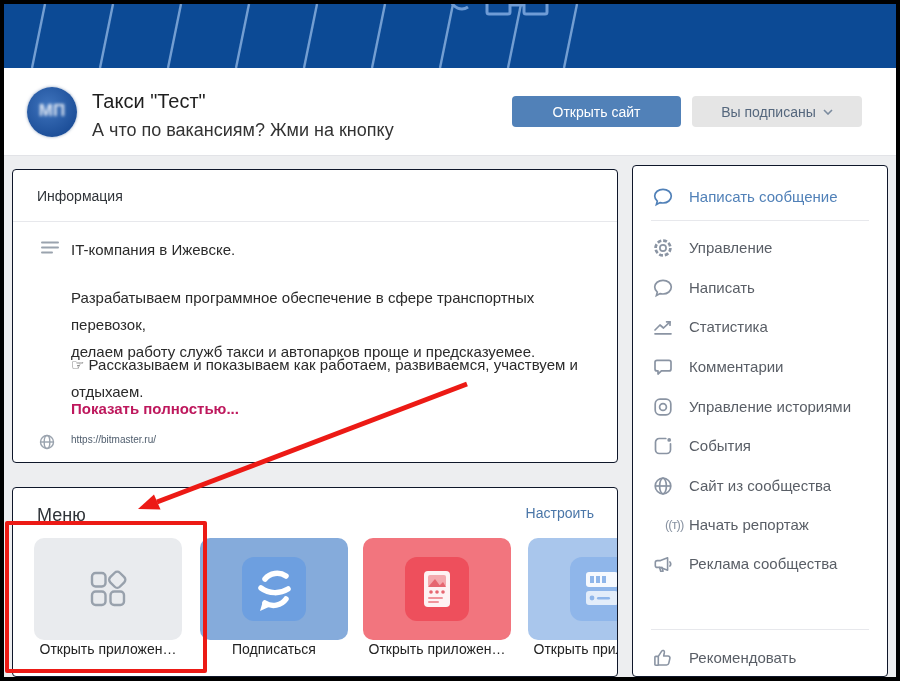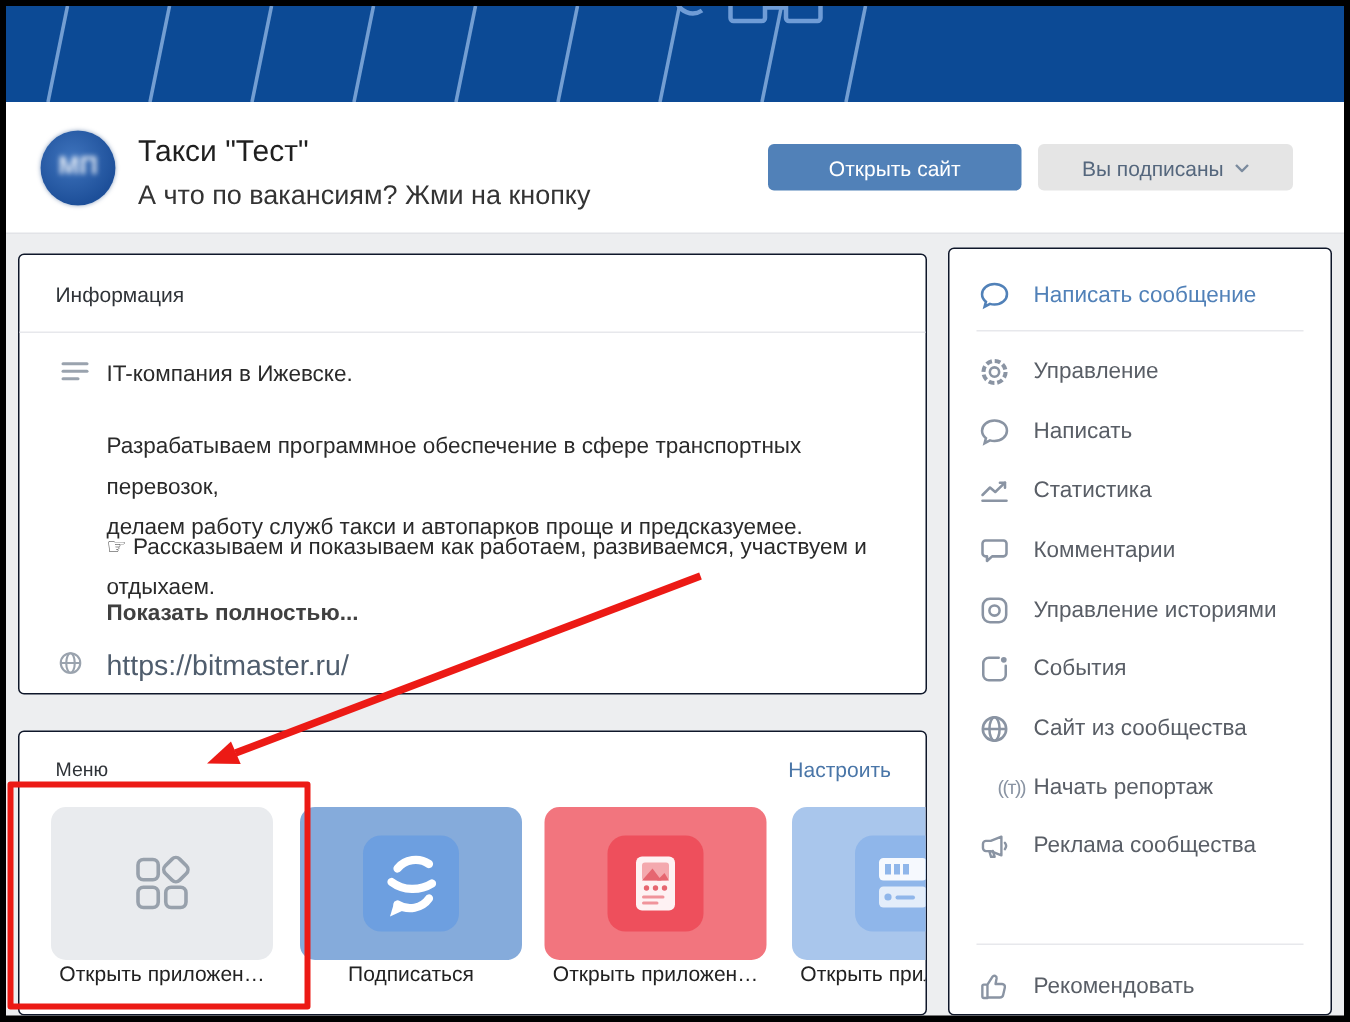--- a/index.html
+++ b/index.html
@@ -23,27 +23,27 @@
   
   .card{position:absolute;background:#fff;border:1px solid #0f172a;border-radius:4px;box-sizing:border-box;}
   .info-card{left:8px;top:165px;width:606px;height:294px;}
   .card-title{position:absolute;left:24px;top:18px;font-size:14px;color:#2f3338;}
   .h-divider{position:absolute;left:0;right:0;top:51px;height:1px;background:#e7e8ec;}
   .info-lines-icon{position:absolute;left:26px;top:67px;}
   .info-line1{position:absolute;left:58px;top:71px;font-size:15px;color:#2a2a2a;}
   .info-para{position:absolute;left:58px;width:540px;font-size:15px;line-height:27px;color:#2a2a2a;white-space:pre-line;}
   .p1{top:114px;}
   .p2{top:181px;}
-  .show-more{position:absolute;left:58px;top:230px;font-size:15px;color:#404040;font-weight:bold;cursor:pointer;}
+  .show-more{position:absolute;left:58px;top:230px;font-size:15px;color:#be185d;font-weight:bold;cursor:pointer;}
   .globe-small{position:absolute;left:24px;top:262px;}
-  .site-link{position:absolute;left:58px;top:264px;font-size:19px;color:#4f5d6d;cursor:pointer;}
+  .site-link{position:absolute;left:58px;top:264px;font-size:10px;color:#4f5d6d;cursor:pointer;}
 
   
   .menu-card{left:8px;top:483px;width:606px;height:190px;overflow:hidden;}
-  .menu-title{position:absolute;left:24px;top:17px;font-size:13px;color:#2f3338;}
+  .menu-title{position:absolute;left:24px;top:17px;font-size:18px;color:#2f3338;text-decoration:underline;}
   .configure-link{position:absolute;right:23px;top:17px;font-size:14px;color:#4a76a8;cursor:pointer;}
   .tile{position:absolute;top:50px;width:148px;height:102px;border-radius:10px;cursor:pointer;}
   .tile-label{position:absolute;top:153px;width:148px;text-align:center;font-size:14px;color:#222;white-space:nowrap;cursor:pointer;}
   .tile-inner{position:absolute;left:42px;top:19px;width:64px;height:64px;border-radius:12px;}
   .t1{left:21px;background:#e9ebee;}
   .t2{left:187px;background:#85abdb;}
   .t3{left:350px;background:#f2757e;}
   .t4{left:515px;background:#a9c6ec;}
   .l1{left:21px;} .l2{left:187px;} .l3{left:350px;} .l4{left:515px;}
   .t2 .tile-inner{background:#6d9fe0;}

